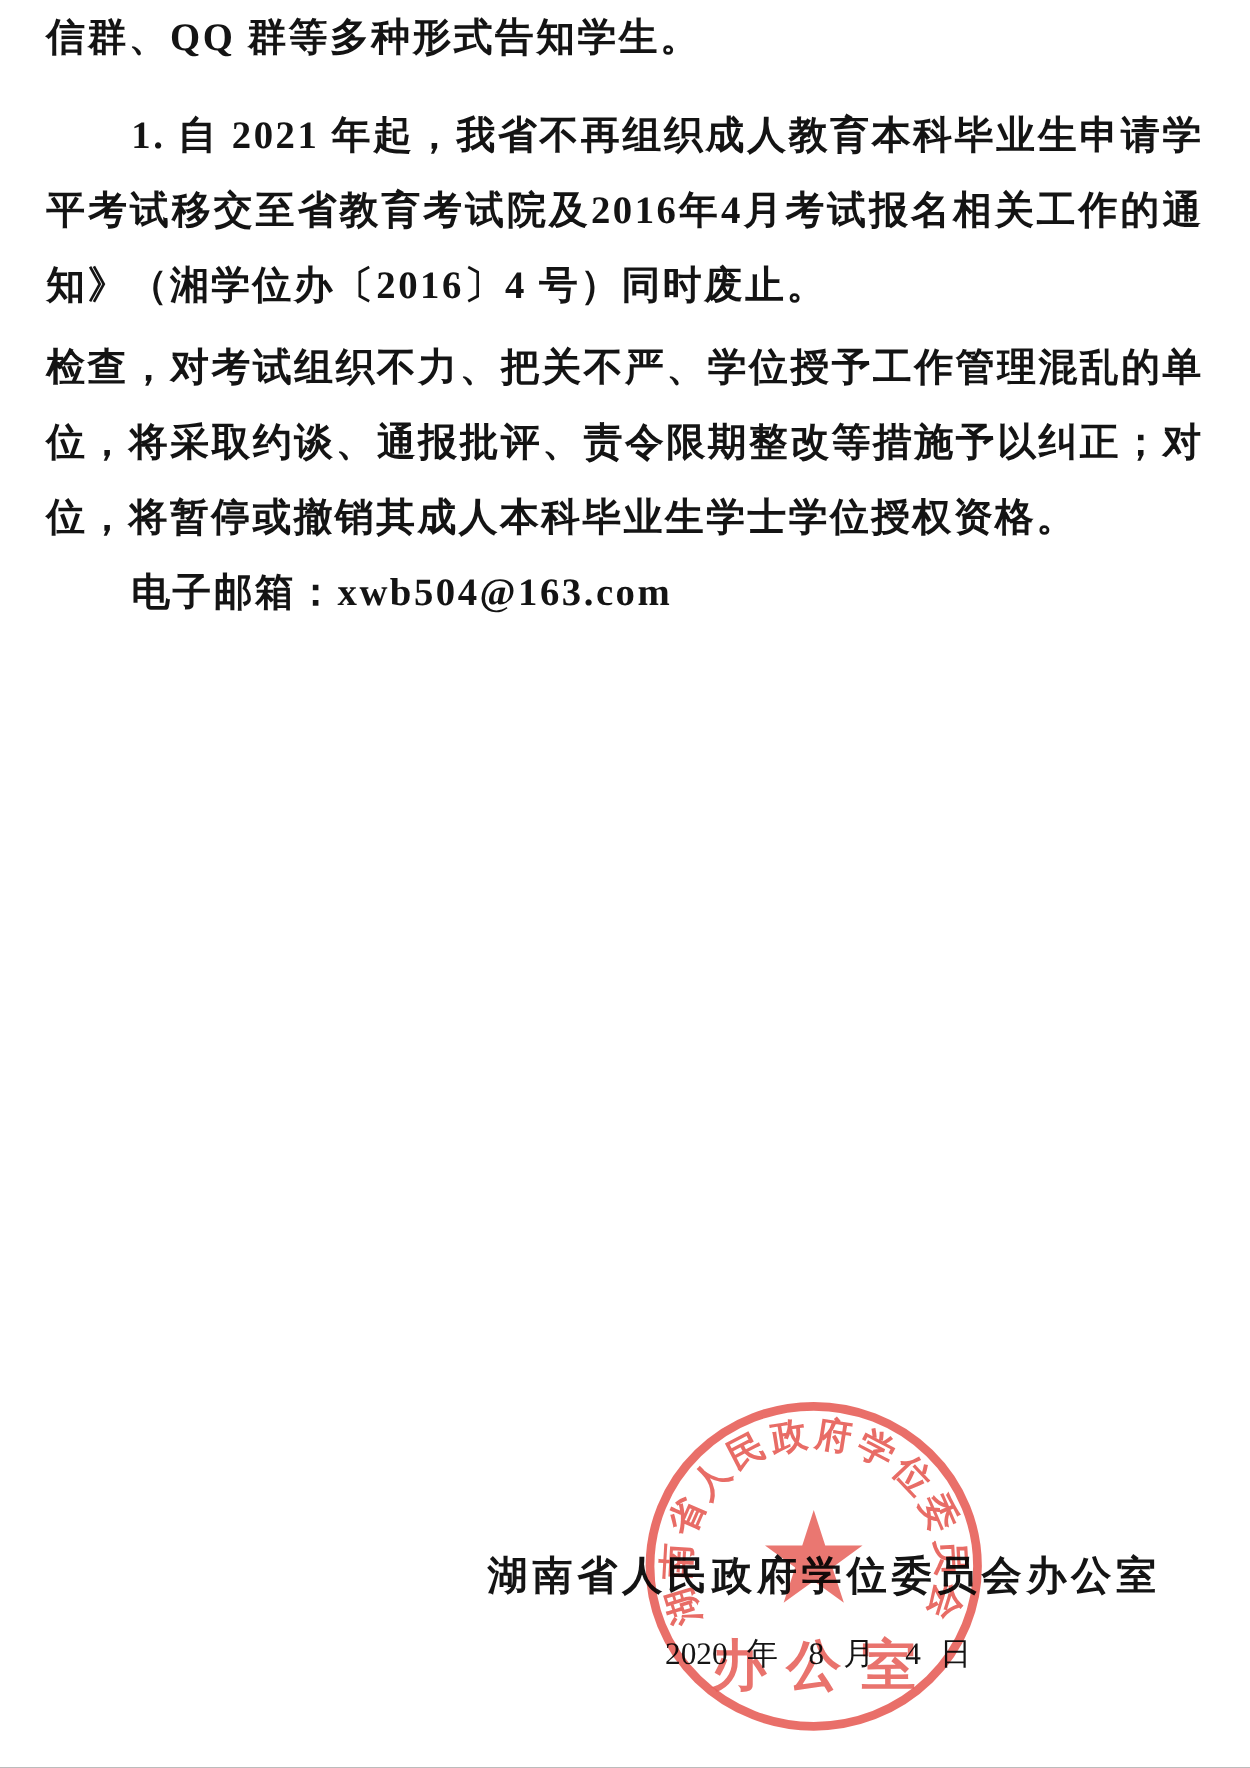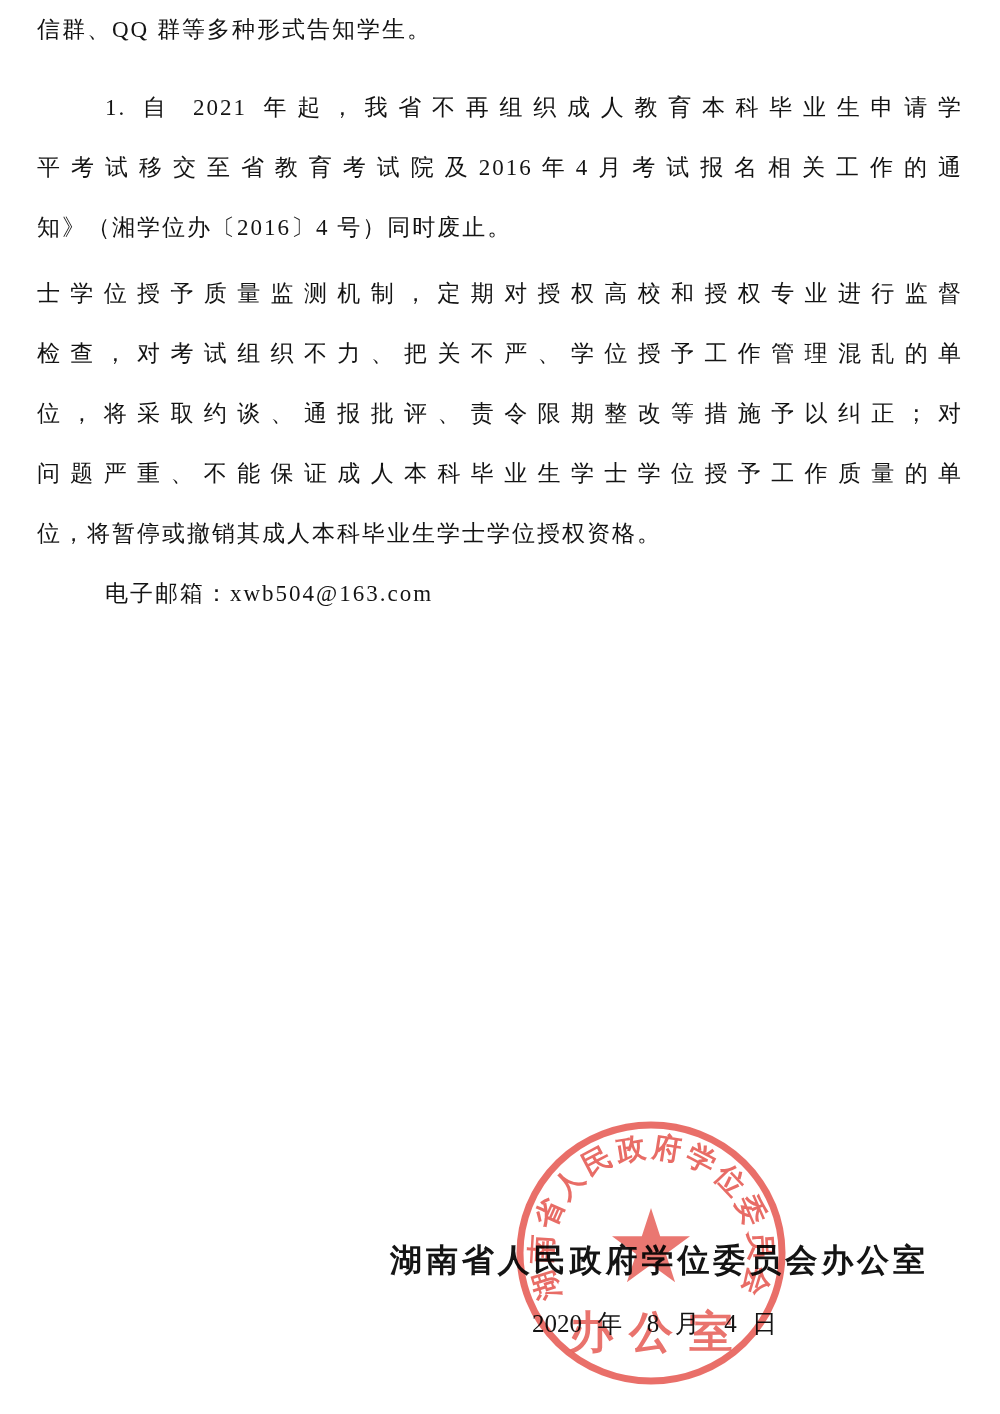--- a/index.html
+++ b/index.html
@@ -19,27 +19,28 @@
   }
   
   .doc {
     position: absolute;
     left: 37px;
     top: 0px;
     width: 926px;
   }
   .para { margin: 0; padding: 0; }
   .line {
-    font-size: 23px;
+    font-size: 31px;
     line-height: 60px;
     height: 60px;
     letter-spacing: 2px;
     white-space: nowrap;
     text-align: left;
     color: #141414;
+    font-weight: bold;
   }
   .line.fill {
     white-space: normal;
     text-align: justify;
     text-align-last: justify;
     word-break: break-all;
   }
   .line.indent { text-indent: 68px; }
   
   .sig-office {
@@ -100,24 +101,22 @@
   <div class="doc" id="doc-body">
       <div class="para">
         <div class="line">信群、QQ 群等多种形式告知学生。</div>
       </div>
       <div class="para" style="margin-top: 18px;">
         <div class="line fill indent">1. 自 2021 年起，我省不再组织成人教育本科毕业生申请学</div>
         <div class="line fill">平考试移交至省教育考试院及2016年4月考试报名相关工作的通</div>
         <div class="line">知》（湘学位办〔2016〕4 号）同时废止。</div>
       </div>
       <div class="para" style="margin-top: 6px;">
-        <div class="line fill">士学位授予质量监测机制，定期对授权高校和授权专业进行监督</div>
         <div class="line fill">检查，对考试组织不力、把关不严、学位授予工作管理混乱的单</div>
         <div class="line fill">位，将采取约谈、通报批评、责令限期整改等措施予以纠正；对</div>
-        <div class="line fill">问题严重、不能保证成人本科毕业生学士学位授予工作质量的单</div>
         <div class="line">位，将暂停或撤销其成人本科毕业生学士学位授权资格。</div>
       </div>
       <div class="para">
         <div class="line indent">电子邮箱：xwb504@163.com</div>
       </div>
     </div>
 
   <div class="sig-office">湖南省人民政府学位委员会办公室</div>
 
   <div class="sig-date">2020 年 8 月 4 日</div>

